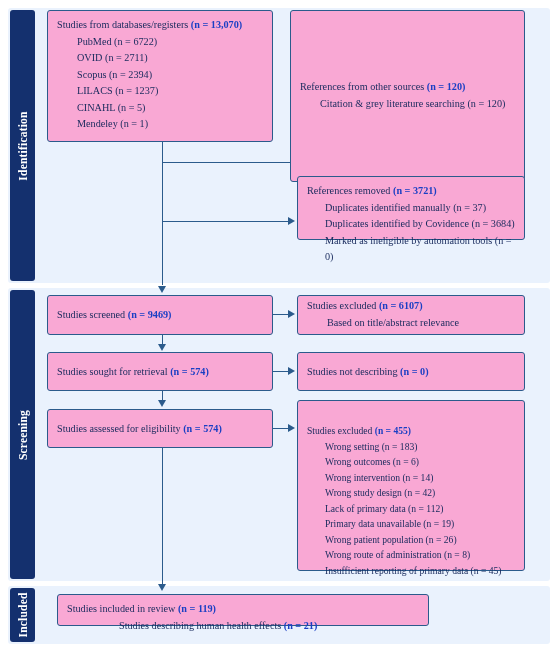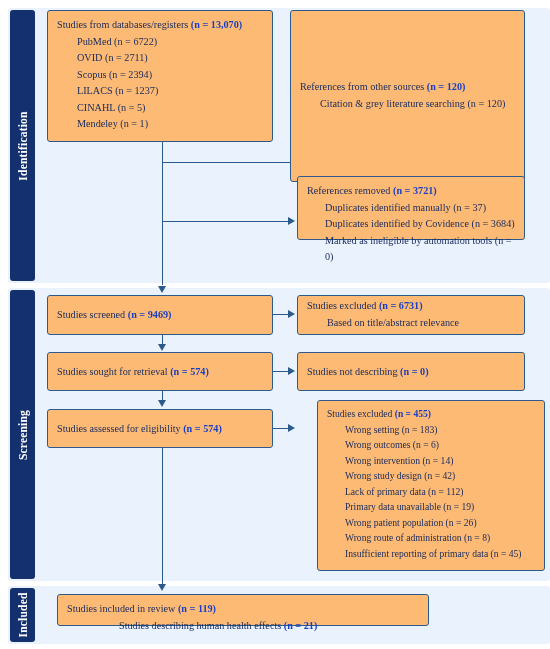--- a/index.html
+++ b/index.html
@@ -49,21 +49,21 @@
     white-space: nowrap;
   }
   #stage-identification { top: 10px;  height: 271px; }
   #stage-screening      { top: 290px; height: 289px; }
   #stage-included       { top: 588px; height: 54px; }
 
   
   .box {
     position: absolute;
     box-sizing: border-box;
-    background: #fdba74;
+    background: #f9a8d4;
     border: 1.3px solid #2b5b8c;
     border-radius: 3px;
     color: #17295c;
     font-size: 10.2px;
     line-height: 1.62;
     padding: 6px 8px 6px 9px;
   }
   .box .ttl { white-space: nowrap; }
   .box .sub {
     padding-left: 20px;
@@ -76,21 +76,21 @@
   #box-removed     { left: 297px; top: 176px; width: 228px; height: 64px;  }
   #box-screened    { left: 47px;  top: 295px; width: 226px; height: 40px;  }
   #box-excluded1   { left: 297px; top: 295px; width: 228px; height: 40px;  }
   #box-sought      { left: 47px;  top: 352px; width: 226px; height: 39px;  }
   #box-notretr     { left: 297px; top: 352px; width: 228px; height: 39px;  }
   #box-assessed    { left: 47px;  top: 409px; width: 226px; height: 39px; padding-left: 16px;  }
   #box-excluded2   { left: 297px; top: 400px; width: 228px; height: 171px; }
   #box-included    { left: 57px;  top: 594px; width: 372px; height: 32px;  }
 
   #box-removed .sub, #box-excluded2 .sub { padding-left: 18px; }
-  #box-excluded2 { font-size: 9.6px; line-height: 1.62; padding-top: 5px; margin-left: 20px;}
+  #box-excluded2 { font-size: 9.6px; line-height: 1.62; padding-top: 22px;}
   #box-other-src { padding-top: 0; }
   #box-other-src .inner {
     position: absolute;
     left: 9px; right: 8px;
     top: 50%;
     transform: translateY(-50%);
   }
   .vcenter {
     position: absolute;
     left: 9px; right: 8px;
@@ -208,21 +208,21 @@
     <div class="vcenter ttl">
       <span>Studies screened</span>
       <span class="n">(n = 9469)</span>
     </div>
   </div>
 
   <div class="box" id="box-excluded1">
     <div class="vcenter">
       <div class="ttl">
         <span>Studies excluded</span>
-        <span class="n">(n = 6731)</span>
+        <span class="n">(n = 6107)</span>
       </div>
       <div class="sub">Based on title/abstract relevance</div>
     </div>
   </div>
 
   <div class="box" id="box-sought">
     <div class="vcenter ttl">
       <span>Studies sought for retrieval</span>
       <span class="n">(n = 574)</span>
     </div>

